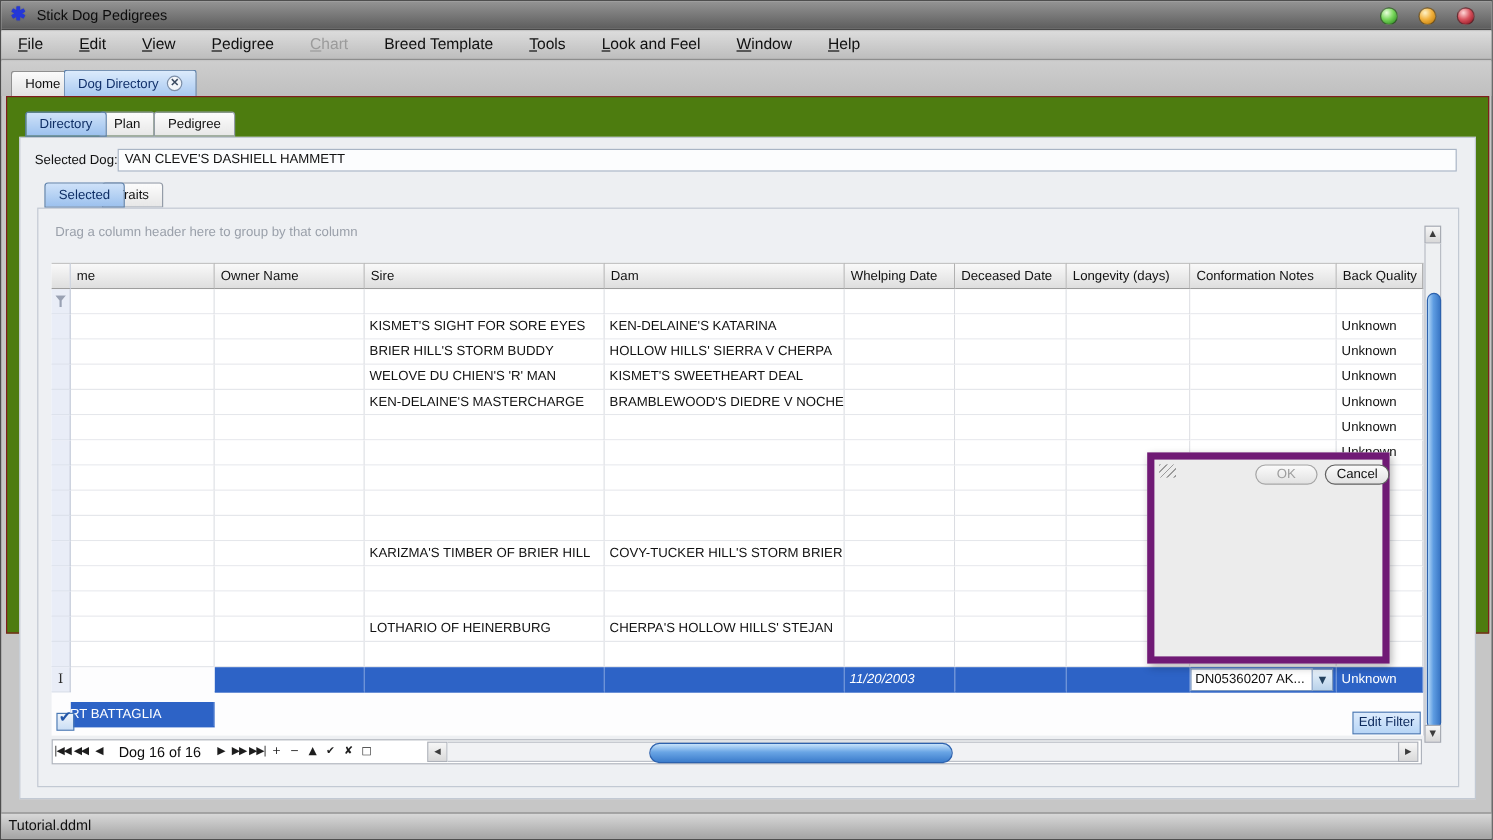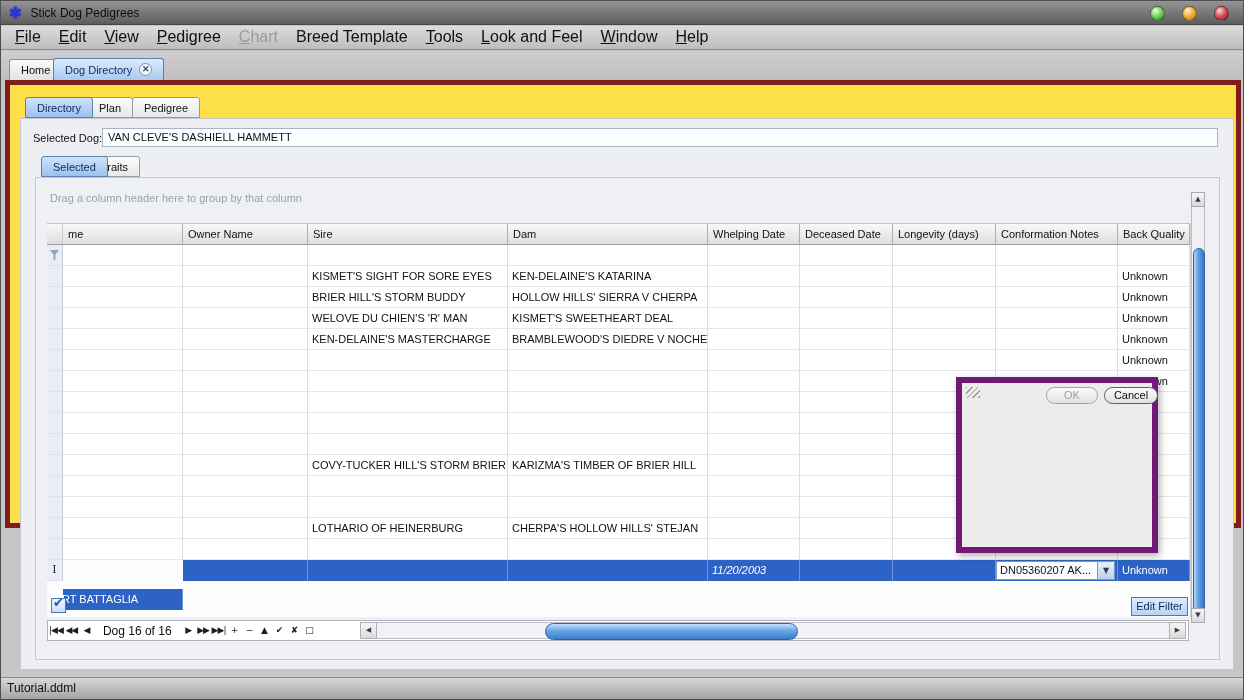--- a/index.html
+++ b/index.html
@@ -14,40 +14,40 @@
   .app-icon{color:#2437d8;font-size:15px;line-height:15px;font-weight:bold;text-shadow:0 0 1px #1a2bb0;}
   .titlebar .title{font-size:12px;color:#0c0c0c;}
   .win-btn{position:absolute;top:5px;width:15px;height:15px;border-radius:50%;border:1px solid rgba(40,40,40,.55);}
   .win-btn.green{left:1149px;background:radial-gradient(circle at 35% 28%,#eaffdc,#79d75c 45%,#3f9e2e 80%,#2e7a21);}
   .win-btn.orange{left:1181px;background:radial-gradient(circle at 35% 28%,#fff3c8,#f2b23f 45%,#cd8a17 80%,#a86d0d);}
   .win-btn.red{left:1213px;background:radial-gradient(circle at 35% 28%,#ffd9d9,#d9545f 45%,#a02330 80%,#7e1622);}
 
   
   .menubar{position:absolute;top:25px;left:0;right:0;height:24px;
            background:linear-gradient(#dcdcdc,#bdbdbd);border-bottom:1px solid #8d8d8d;
-           display:flex;align-items:flex-end;padding-left:5px;font-size:16px;color:#101010;}
+           display:flex;align-items:flex-start;padding-left:5px;font-size:13px;color:#101010;gap:12px;}
   .menu-item{padding:3px 9px;white-space:nowrap;}
   .menu-item.disabled{color:#9b9b9b;}
   .mn{text-decoration:underline;}
 
   
   .tabstrip{position:absolute;top:50px;left:0;right:0;height:29px;
             background:linear-gradient(#cecece,#bfbfbf);}
   .main-tab{position:absolute;bottom:0;height:21px;border:1px solid #8f8f8f;border-bottom:none;
             border-radius:3px 3px 0 0;display:flex;align-items:center;padding:0 11px;font-size:11px;
             background:linear-gradient(#fbfbfb,#e2e2e2);color:#111;}
   .main-tab.home{left:8px;}
   .main-tab.active{left:52px;height:22px;background:linear-gradient(#dcebfc,#a9c9f1);
                    border-color:#5c80ab;color:#12316b;gap:7px;}
   .close-icon{width:13px;height:13px;border-radius:50%;background:#f3f6fa;border:1px solid #7e90a9;
               color:#3a4a60;font-size:9px;line-height:11px;text-align:center;font-weight:bold;}
 
   
   .content{position:absolute;top:79px;left:4px;width:1236px;height:448px;
-           background:#fde047;border:5px solid #7f1d1d;}
+           background:#4d7c0f;border:1px solid #7f1d1d;}
   .vtab,.dtab{position:absolute;height:21px;border:1px solid #949ca8;border-radius:3px 3px 0 0;
               display:flex;align-items:center;padding:0 11px;font-size:11px;
               background:linear-gradient(#fcfcfc,#e7e7e7);color:#111;}
   .vtab.active,.dtab.active{background:linear-gradient(#cfe2f9,#9cc1ee);border-color:#5c80ab;color:#0f2f66;z-index:2;}
   .vtab-directory{left:15px;top:12px;}
   .vtab-plan{left:77px;top:12px;}
   .vtab-pedigree{left:122px;top:12px;}
 
   .dir-panel{position:absolute;left:10px;top:33px;width:1214px;height:552px;
              border:1px solid #c2c9d3;background:#edeff2;}
@@ -340,22 +340,22 @@
               <div class="g-cell" style="width: 92px;"></div>
               <div class="g-cell" style="width: 93px;"></div>
               <div class="g-cell" style="width: 103px;"></div>
               <div class="g-cell" style="width: 122px;"></div>
               <div class="g-cell" style="width: 72px;"></div>
             </div>
             <div class="g-row">
               <div class="g-ind"></div>
               <div class="g-cell" style="width: 120px;"></div>
               <div class="g-cell" style="width: 125px;"></div>
+              <div class="g-cell" style="width: 200px;">KARIZMA'S TIMBER OF BRIER HILL</div>
               <div class="g-cell" style="width: 200px;">COVY-TUCKER HILL'S STORM BRIER</div>
-              <div class="g-cell" style="width: 200px;">KARIZMA'S TIMBER OF BRIER HILL</div>
               <div class="g-cell" style="width: 92px;"></div>
               <div class="g-cell" style="width: 93px;"></div>
               <div class="g-cell" style="width: 103px;"></div>
               <div class="g-cell" style="width: 122px;"></div>
               <div class="g-cell" style="width: 72px;"></div>
             </div>
             <div class="g-row">
               <div class="g-ind"></div>
               <div class="g-cell" style="width: 120px;"></div>
               <div class="g-cell" style="width: 125px;"></div>

